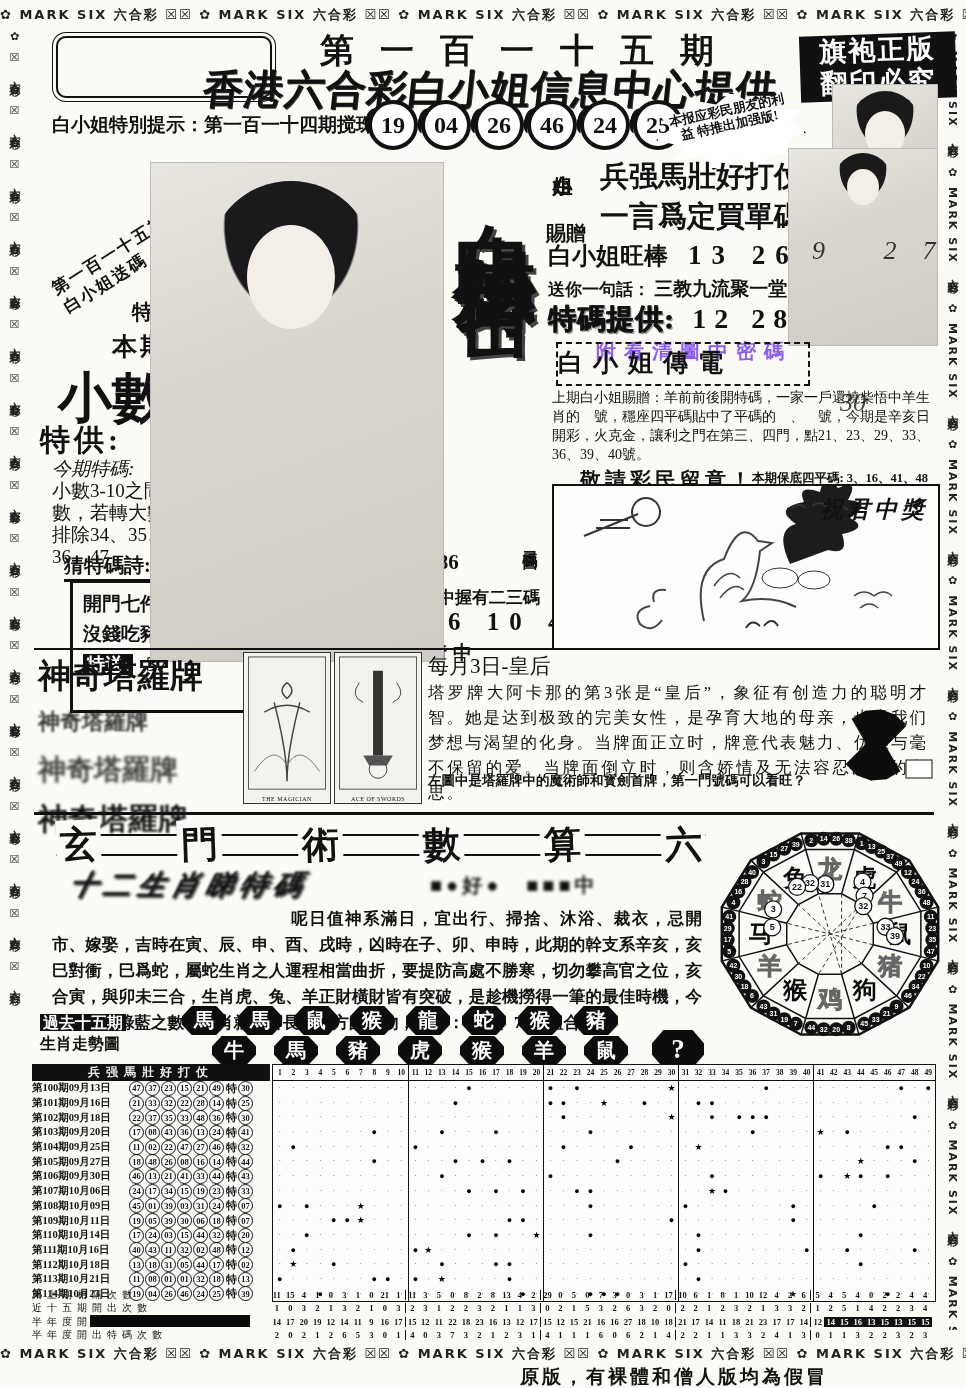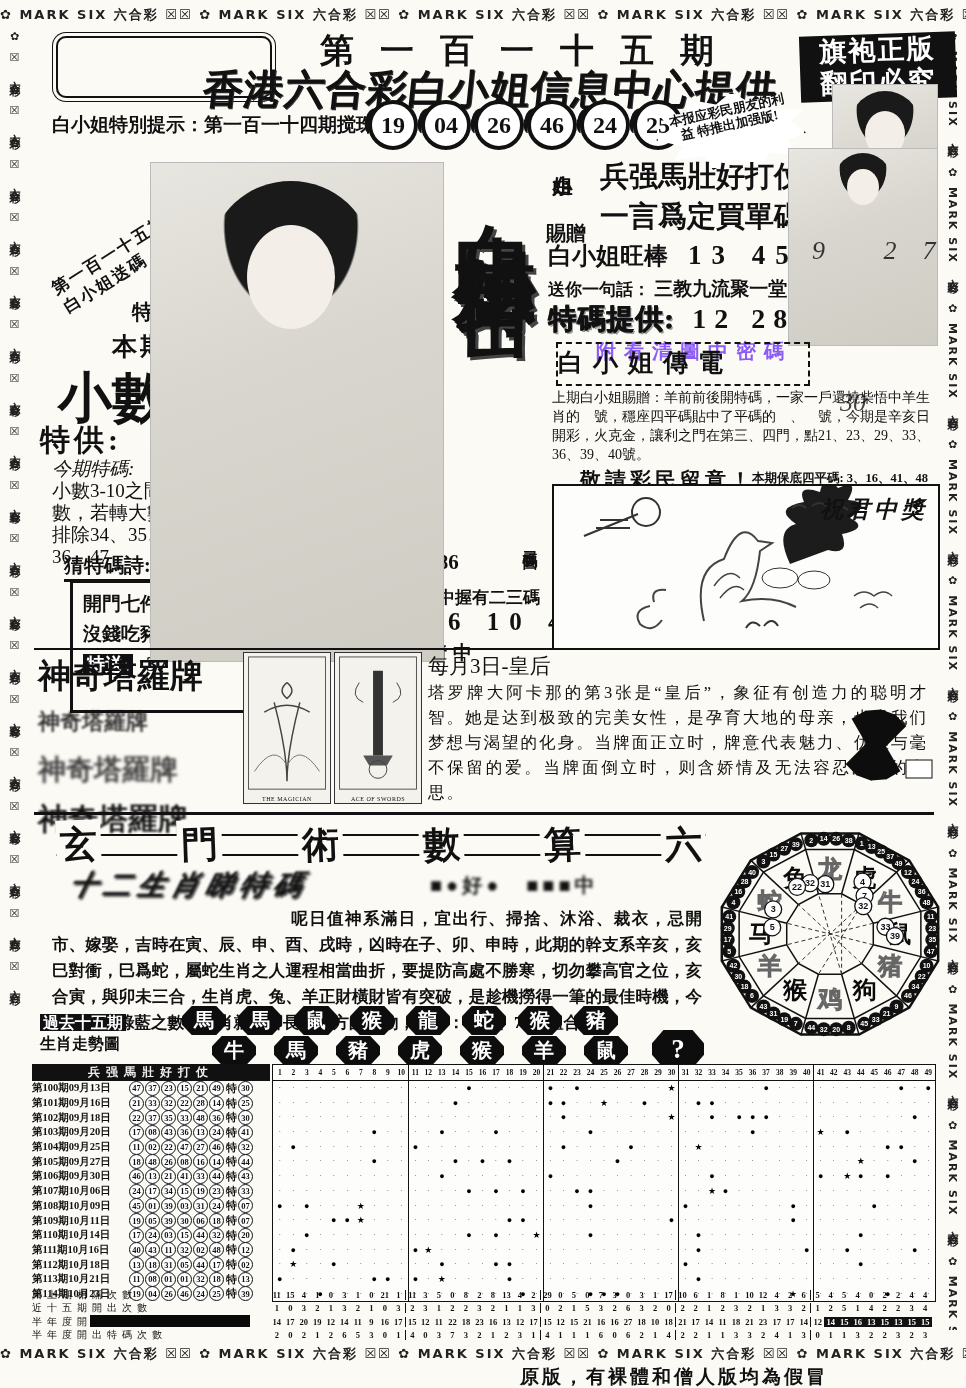--- a/index.html
+++ b/index.html
@@ -253,21 +253,21 @@
   <div class="abs" id="gift-block">
     <div class="vlabel" id="gift-left">白小姐</div>
     <div id="gift-left2">賜贈</div>
     <div id="gift-main">
       <div>兵强馬壯好打仗</div>
       <div>一言爲定買單碼</div>
     </div>
   </div>
   <div class="abs" id="wangbang">
     <span>白小姐旺棒</span>
-    <span style="letter-spacing:10px;margin-left:14px;font-size:27px;">13 45</span>
+    <span style="letter-spacing:10px;margin-left:14px;font-size:27px;">13 26</span>
   </div>
   <div class="abs" id="saying">
     <span>送你一句話：</span>
     <span style="font-size:19px;">三教九流聚一堂</span>
   </div>
   <div class="abs" id="teoffer">
     <span>特碼提供:</span>
     <span class="nums" style="margin-left:10px;">12 28 45</span>
   </div>
   <div class="abs" id="fuzzy-line">附看清圖中密碼</div>
@@ -322,20 +322,21 @@
       <path d="M28,104 h30 l-6,10 h-18 Z" fill="#555"></path>
       <path d="M24,30 q-10,14 4,20 M62,30 q10,14 -4,20" stroke="#444" fill="none"></path>
       <circle cx="43" cy="118" r="9" fill="none" stroke="#444"></circle>
     </svg>
     <div class="cap">ACE OF SWORDS</div>
   </div>
   <div class="abs" id="tarot-text">
     <div id="tarot-head">每月3日-皇后</div>
     <div id="tarot-body">塔罗牌大阿卡那的第3张是“皇后”，象征有创造力的聪明才智。她是达到极致的完美女性，是孕育大地的母亲，也是我们梦想与渴望的化身。当牌面正立时，牌意代表魅力、优雅与毫不保留的爱。当牌面倒立时，则含娇情及无法容忍缺陷的意思。</div>
   </div>
+  <div class="abs" id="tarot-cap">左圖中是塔羅牌中的魔術師和寳劍首牌，第一門號碼可以看旺？</div>
   <svg class="abs" id="fan" viewBox="0 0 130 92">
     <g fill="#0d0d0d">
       <rect x="60" y="10" width="16" height="70" transform="rotate(-30 68 45)"></rect>
       <rect x="60" y="10" width="16" height="70" transform="rotate(-5 68 45)"></rect>
       <rect x="60" y="10" width="16" height="70" transform="rotate(20 68 45)"></rect>
       <rect x="60" y="10" width="16" height="70" transform="rotate(45 68 45)"></rect>
     </g>
     <rect x="98" y="60" width="26" height="18" fill="#fff" stroke="#111"></rect>
   </svg>
 

